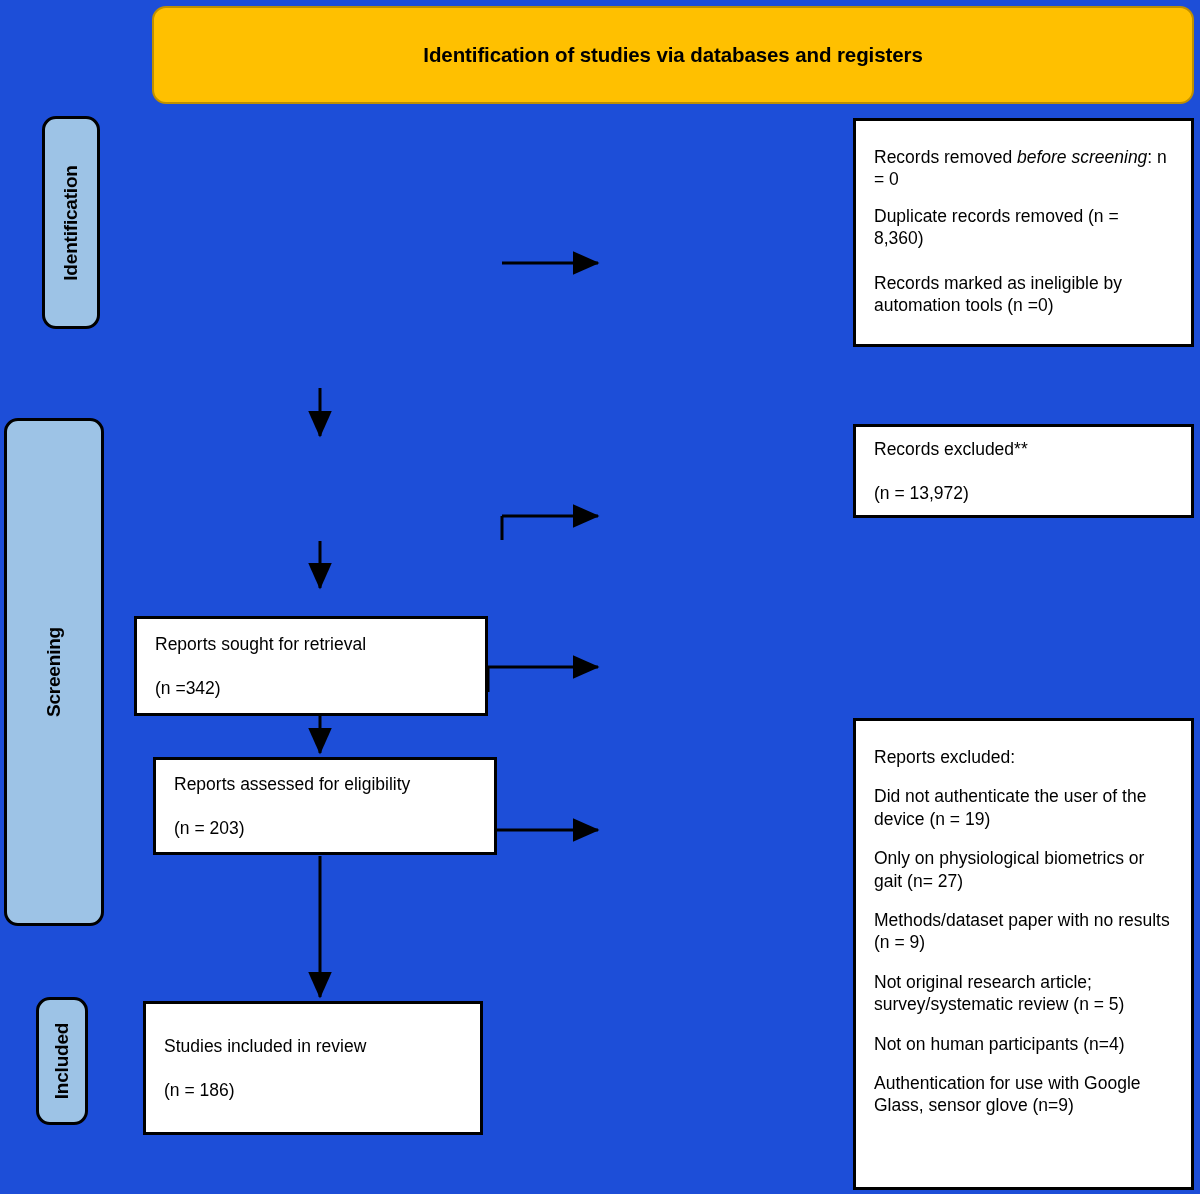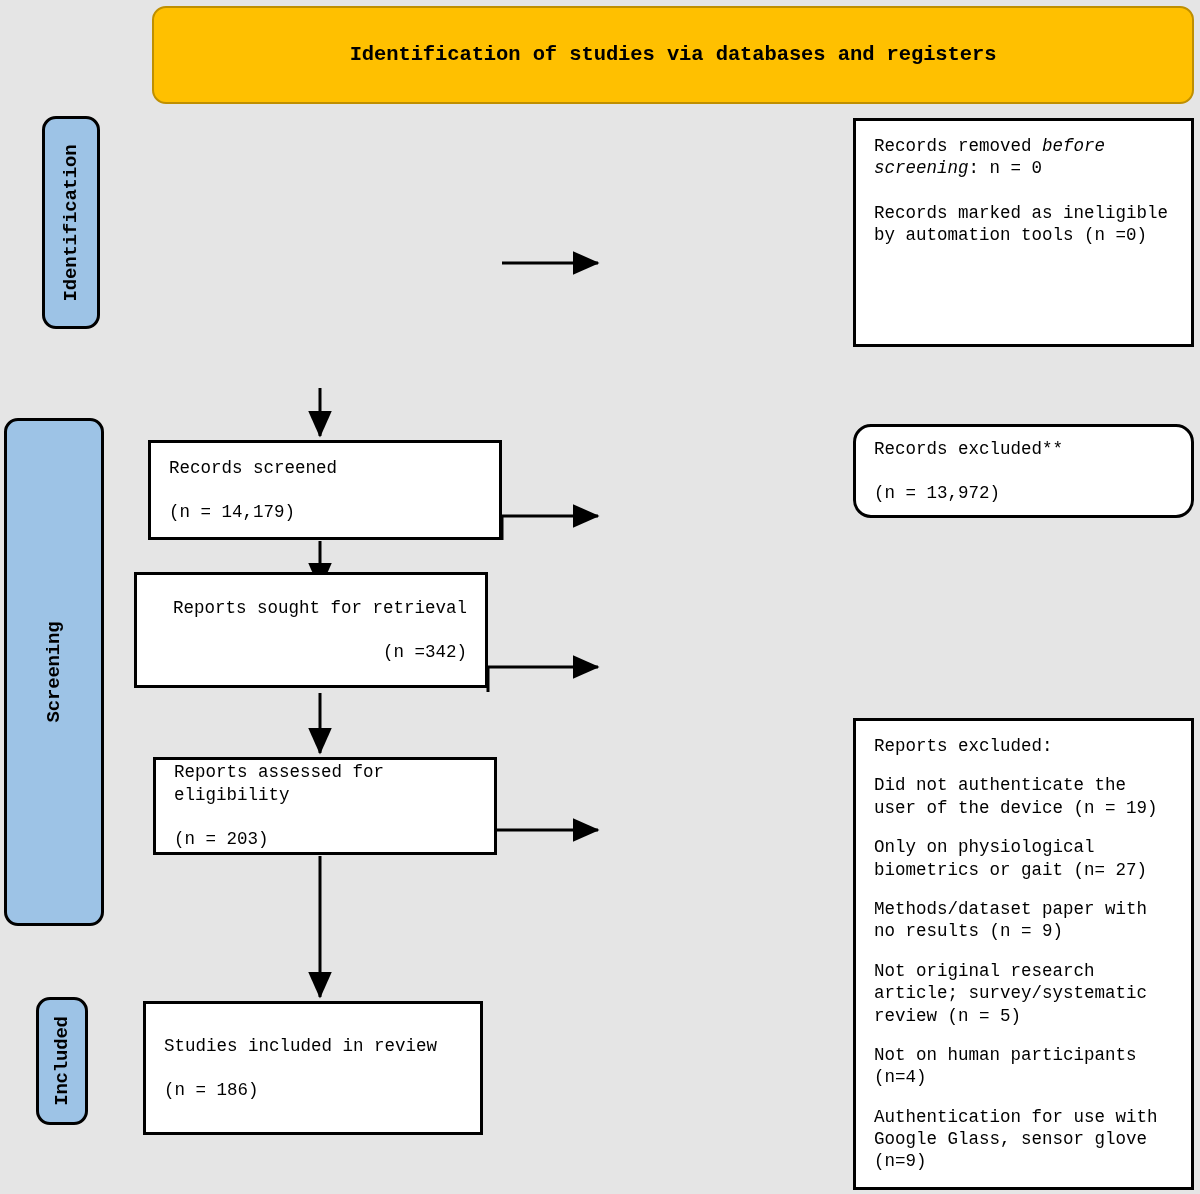--- a/index.html
+++ b/index.html
@@ -10,22 +10,21 @@
   }
   body {
     font-family: "Liberation Sans", sans-serif;
     color: #000000;
   }
   #diagram {
     position: relative;
     width: 1200px;
     height: 1194px;
     overflow: hidden;
-    background: #e5e5e5;
-    font-family: Liberation Mono, monospace;
+    background: #1d4ed8;
   }
 
   
   .header-banner {
     position: absolute;
     left: 152px;
     top: 6px;
     width: 1042px;
     height: 98px;
     background: #FFC000;
@@ -74,42 +73,42 @@
     background: #ffffff;
     border: 3px solid #000000;
     box-sizing: border-box;
     padding: 10px 18px;
     display: flex;
     flex-direction: column;
     justify-content: center;
   }
   .flow-box.top-aligned {
     justify-content: flex-start;
-    padding-top: 14px;
+    padding-top: 25px;
   }
   .flow-box p {
     margin: 0 0 14px 0;
     font-size: 17.5px;
     line-height: 1.28;
     color: #000000;
   }
   .flow-box p:last-child { margin-bottom: 0; }
   .flow-box p.tight { margin-bottom: 0; margin-top: 8px; }
   .flow-box em { font-style: italic; }
 
   
   #box-identified   { left: 148px; top: 165px; width: 354px; height: 222px; }
   #box-screened     { left: 148px; top: 440px; width: 354px; height: 100px; }
-  #box-sought       { left: 134px; top: 572px; width: 354px; height: 116px; text-align: right; }
+  #box-sought       { left: 134px; top: 616px; width: 354px; height: 100px; }
   #box-assessed     { left: 153px; top: 757px; width: 344px; height: 98px; }
   #box-included     { left: 143px; top: 1001px; width: 340px; height: 134px; }
 
   
   #box-removed      { left: 853px; top: 118px; width: 341px; height: 229px; }
-  #box-excluded-rec { left: 853px; top: 424px; width: 341px; height: 94px; border-radius: 18px; }
+  #box-excluded-rec { left: 853px; top: 424px; width: 341px; height: 94px; }
   #box-not-retrieved{ left: 853px; top: 569px; width: 341px; height: 97px; }
   #box-excluded-rep { left: 853px; top: 718px; width: 341px; height: 472px; }
 
   #box-excluded-rep p { margin-bottom: 17px; }
 
   
   #connectors {
     position: absolute;
     left: 0;
     top: 0;
@@ -158,42 +157,39 @@
 
     <line x1="320" y1="693" x2="320" y2="753" stroke="#000000" stroke-width="3" marker-end="url(#arrowhead)"></line>
 
     <line x1="492" y1="855" x2="492" y2="830" stroke="#000000" stroke-width="3"></line>
     <line x1="492" y1="830" x2="598" y2="830" stroke="#000000" stroke-width="3" marker-end="url(#arrowhead)"></line>
 
     <line x1="320" y1="856" x2="320" y2="997" stroke="#000000" stroke-width="3" marker-end="url(#arrowhead)"></line>
   </svg>
 
 
-  <div class="flow-box" id="box-screened">
-    <p>Records screened</p>
-    <p class="tight">(n = 14,179)</p>
-  </div>
 
   <div class="flow-box" id="box-sought">
     <p>Reports sought for retrieval</p>
     <p class="tight">(n =342)</p>
   </div>
 
   <div class="flow-box" id="box-assessed">
     <p>Reports assessed for eligibility</p>
     <p class="tight">(n = 203)</p>
   </div>
 
   <div class="flow-box" id="box-included">
     <p>Studies included in review</p>
     <p class="tight">(n = 186)</p>
   </div>
 
   <div class="flow-box top-aligned" id="box-removed">
     <p><span>Records removed </span><em>before screening</em><span>: n = 0</span></p>
+    <p>Duplicate records removed (n = 8,360)</p>
     <p class="tight">Records marked as ineligible by automation tools (n =0)</p>
   </div>
 
   <div class="flow-box" id="box-excluded-rec">
     <p>Records excluded**</p>
     <p class="tight">(n = 13,972)</p>
   </div>
 
 
   <div class="flow-box top-aligned" id="box-excluded-rep">

